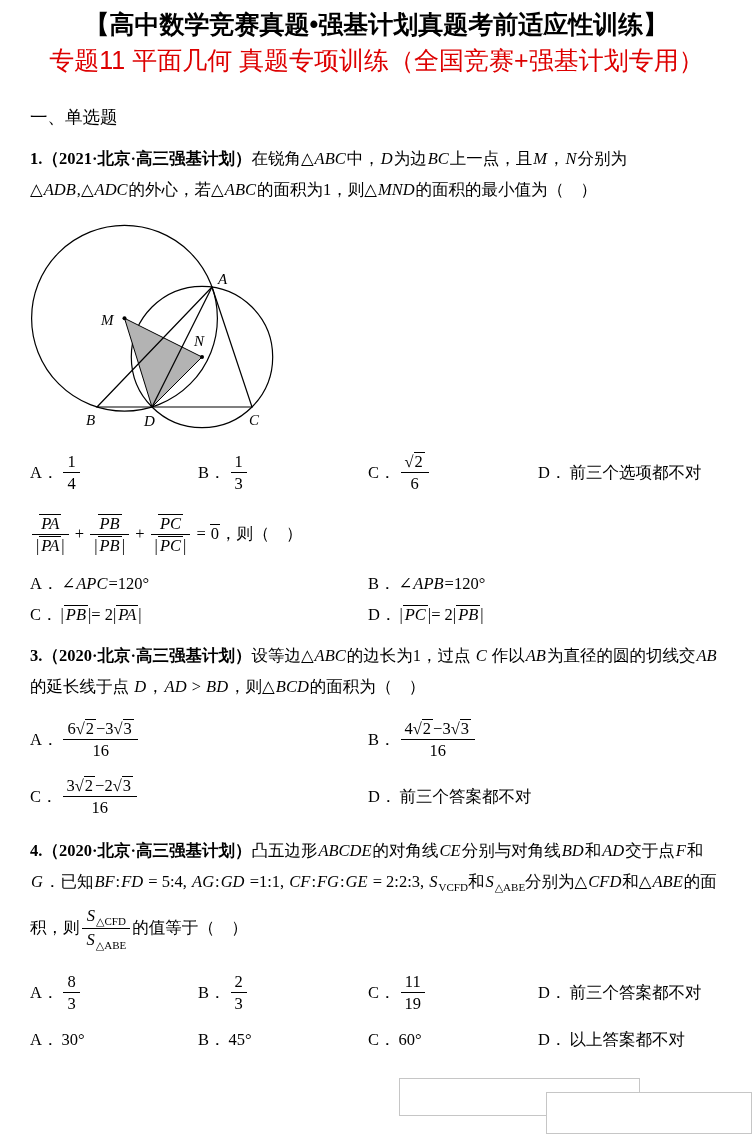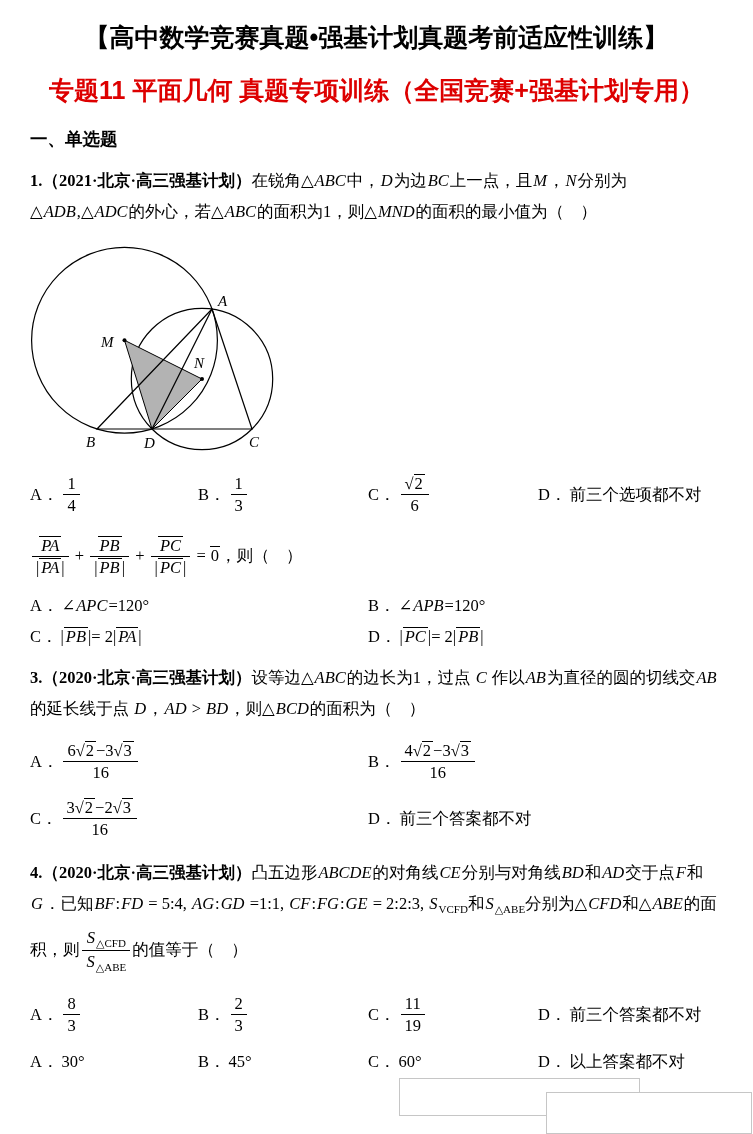--- a/index.html
+++ b/index.html
@@ -2,31 +2,31 @@
 <html><head>
 <meta charset="utf-8">
 <style>
   * { margin:0; padding:0; box-sizing:border-box; }
   html,body { width:753px; height:1134px; }
   body {
     background:#ffffff; color:#000;
     font-family:"Liberation Serif","DejaVu Serif",serif;
     font-size:16.5px; position:relative; overflow:hidden;
   }
-  .page { padding:21px 30px 0 30px; }
+  .page { padding:8px 30px 0 30px; }
   .title1 {
     text-align:center; font-weight:bold; font-size:25px; line-height:33px;
     font-family:"Liberation Sans","DejaVu Sans",sans-serif;
   }
   .title2 {
-    text-align:center; font-weight:bold; font-size:25px; line-height:33px;
+    text-align:center; font-weight:normal; font-size:25px; line-height:33px;
     font-family:"Liberation Sans","DejaVu Sans",sans-serif;
-    margin-top:20px;
+    margin-top:3px;
   }
-  .section { font-weight:bold; font-size:17.5px; margin:20px 0 6px 0; }
+  .section { font-weight:normal; font-size:17.5px; margin:28px 0 6px 0; }
   .problem { margin-bottom:12px; }
   .stem { line-height:31px; margin:14px 0; }
   .plabel { font-weight:bold; }
   .mv { font-style:italic; padding:0 1px; font-family:"Liberation Serif","DejaVu Serif",serif; }
   sub { font-size:11px; }
 
   .frac { display:inline-block; vertical-align:middle; text-align:center; margin:2px 2px; }
   .fnum { display:block; border-bottom:1px solid #000; padding:0 4px; line-height:1.3; }
   .fden { display:block; padding:0 4px; line-height:1.3; }
 

